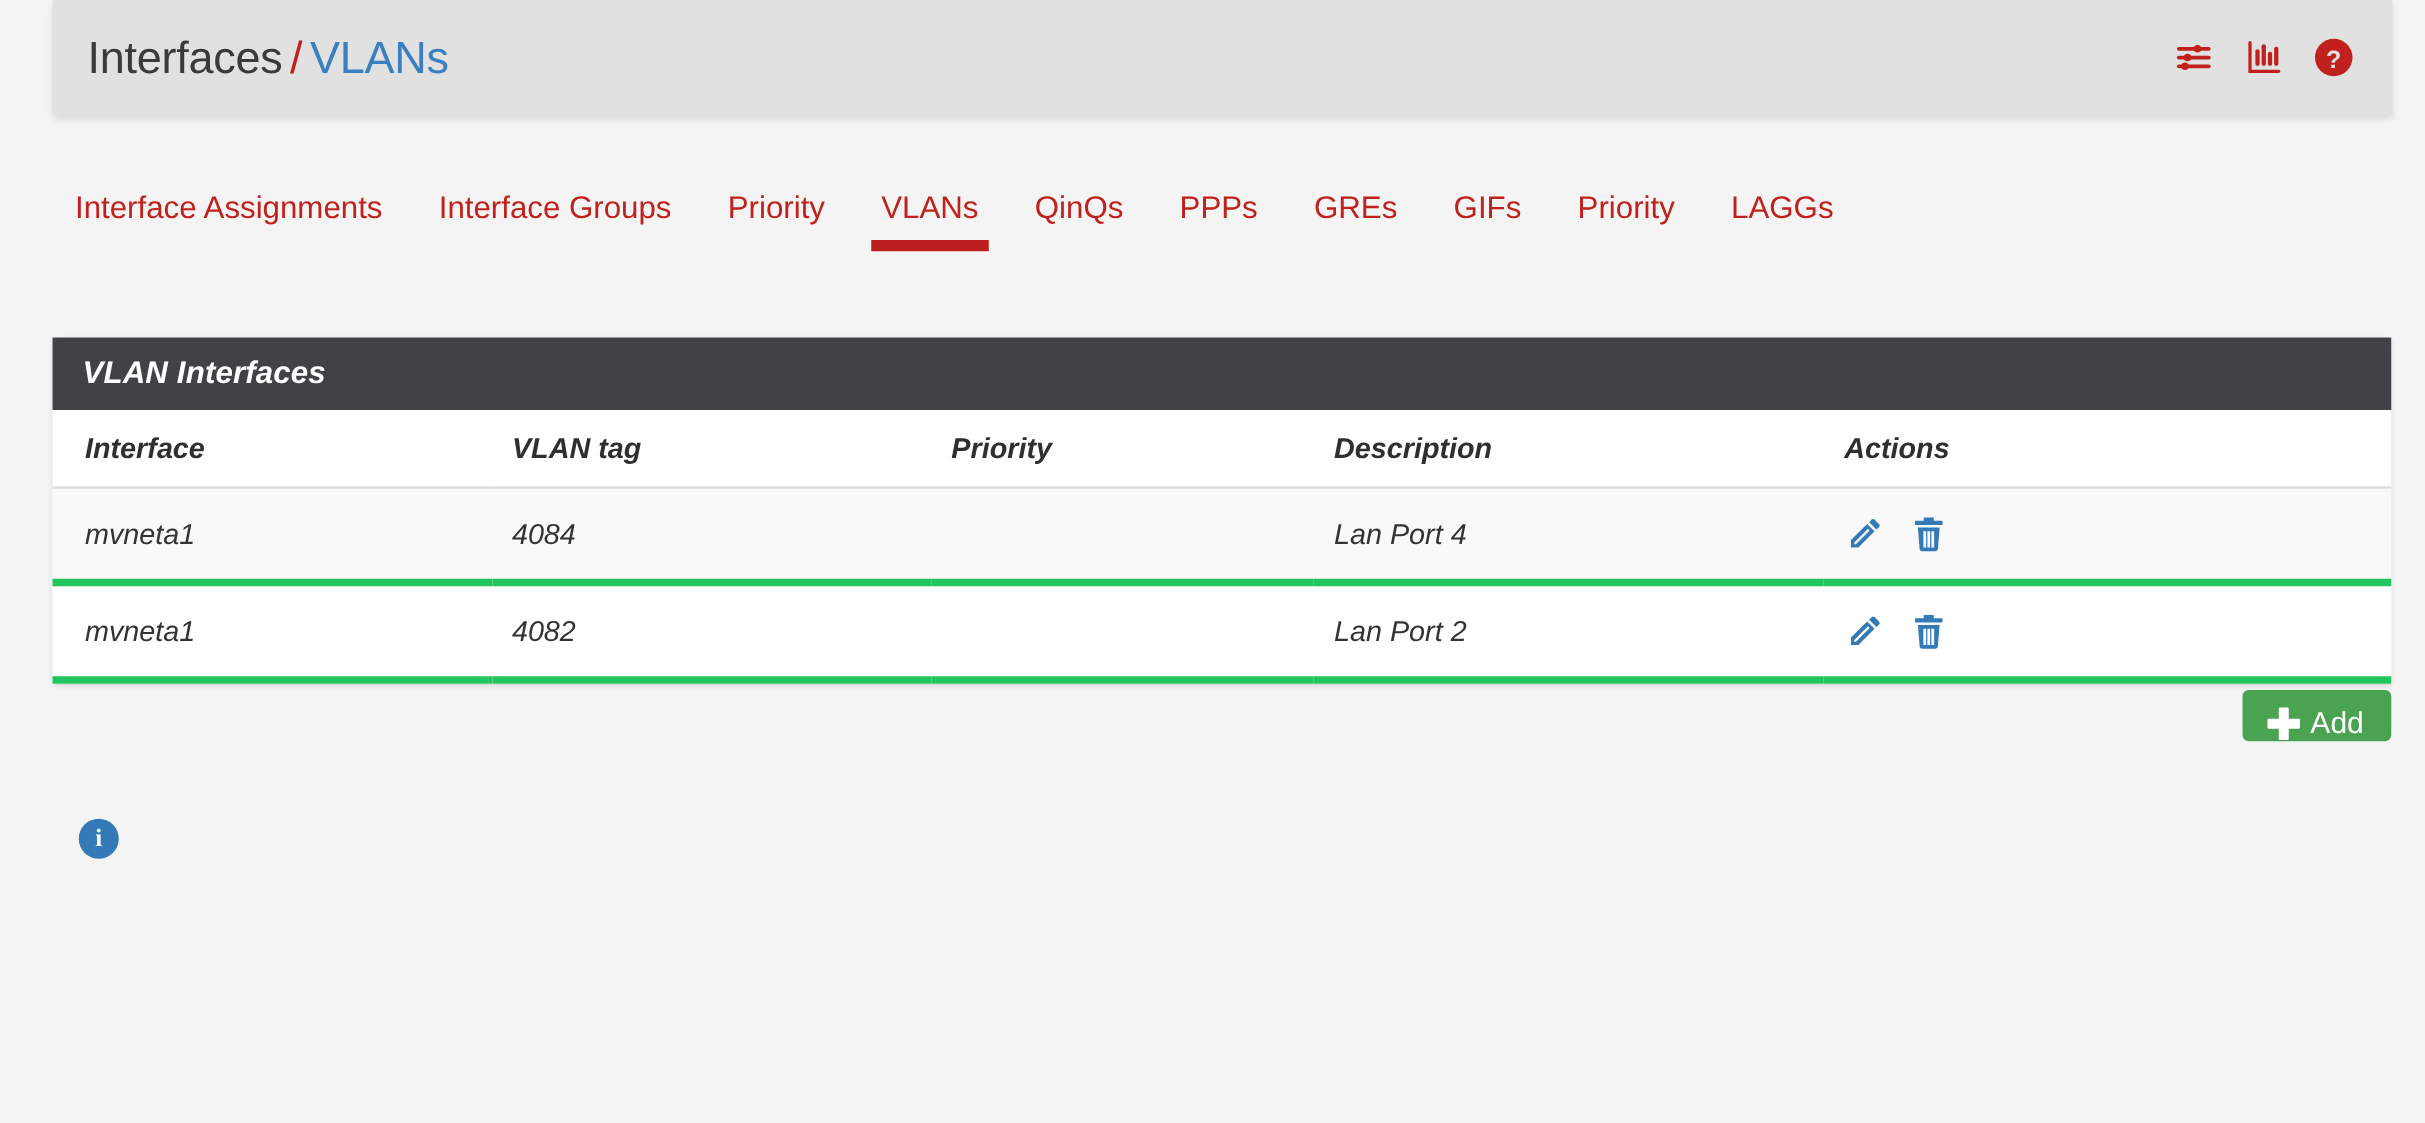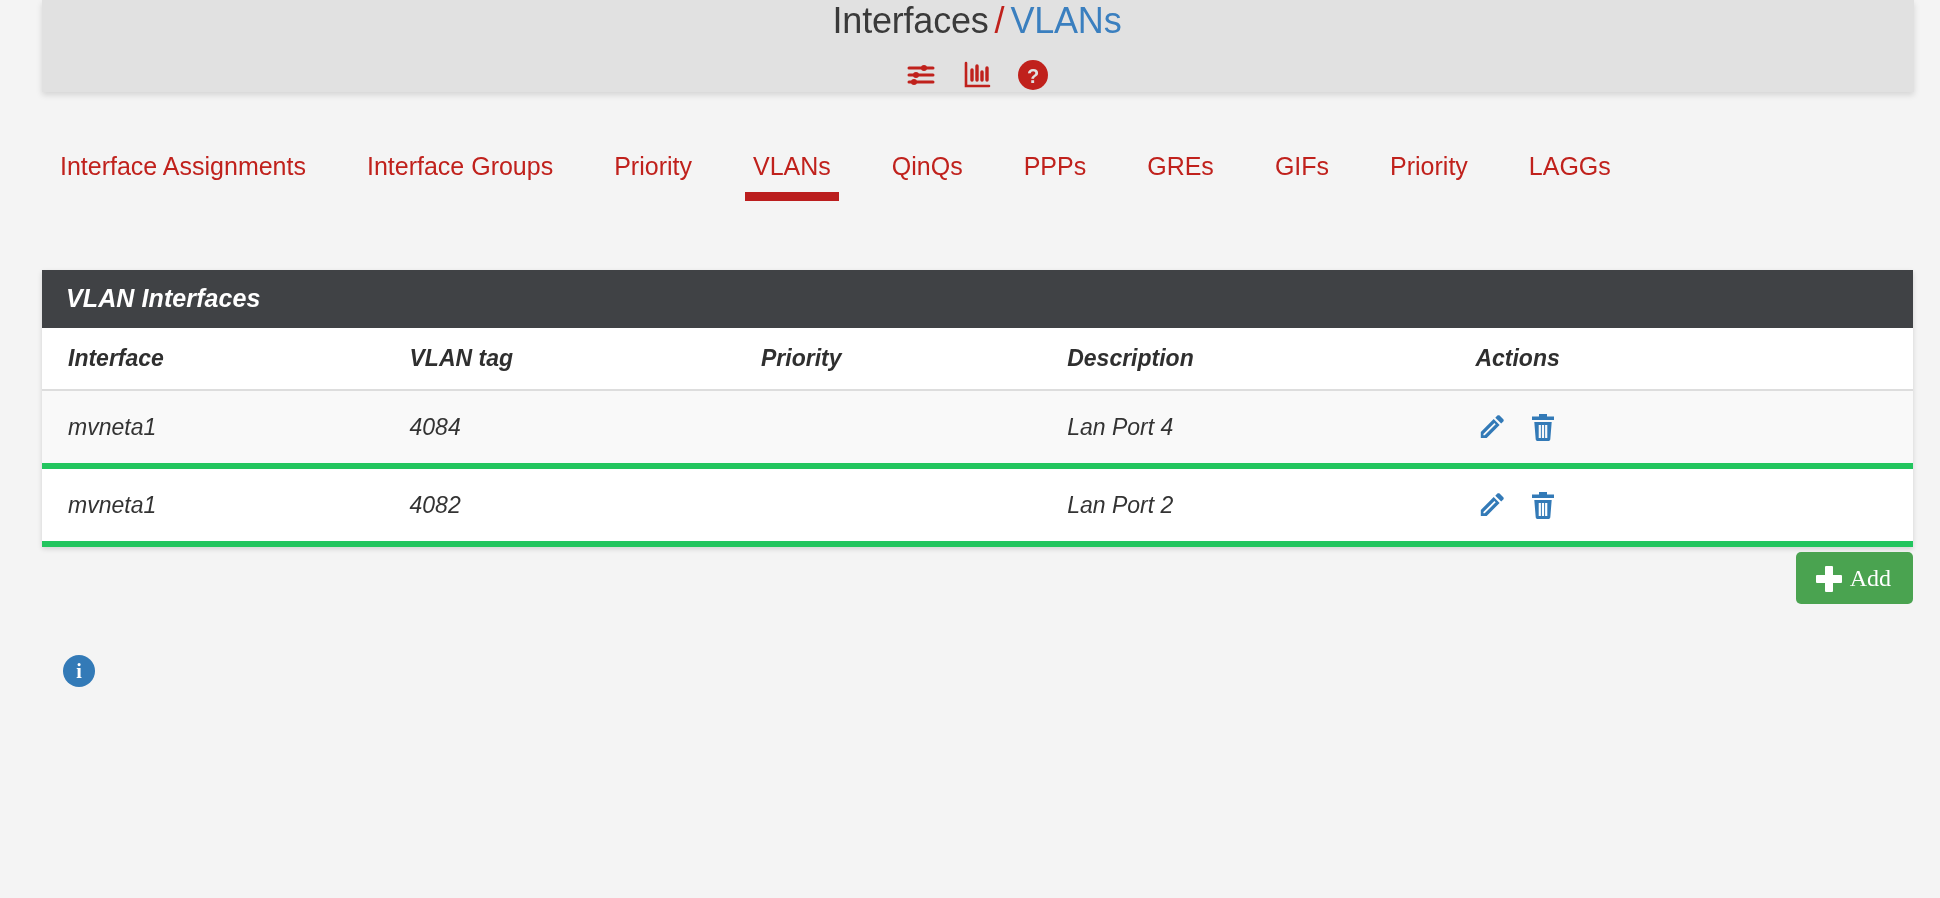--- a/index.html
+++ b/index.html
@@ -19,21 +19,20 @@
     left: 42px;
     top: 0;
     width: 1872px;
     height: 92px;
     background: #e1e1e1;
     box-shadow: 0 3px 6px rgba(0,0,0,0.13);
     display: flex;
     align-items: center;
     justify-content: space-between;
     padding: 0 30px 0 28px;
-    flex-direction: column;
   }
   .breadcrumb {
     font-size: 36px;
     letter-spacing: -0.2px;
     white-space: nowrap;
   }
   .crumb-parent { color: #3a3a3a; }
   .crumb-sep { color: #c0211c; padding: 0 6px; }
   .crumb-current { color: #3a7fbf; }
 
@@ -53,21 +52,21 @@
   .hdr-icon svg { display: block; }
 
   
   .tabs {
     position: absolute;
     left: 42px;
     top: 152px;
     width: 1872px;
     display: flex;
     align-items: flex-start;
-    gap: 17px;
+    gap: 1px;
   }
   .tab {
     position: relative;
     font-size: 25px;
     color: #c0211c;
     padding: 0 22px 20px 22px;
     white-space: nowrap;
     cursor: pointer;
   }
   .tab:first-child { padding-left: 18px; }
@@ -156,22 +155,22 @@
   }
   .btn-add {
     display: inline-flex;
     align-items: center;
     gap: 8px;
     background: #4aa350;
     color: #ffffff;
     border: none;
     border-radius: 5px;
     font-size: 24px;
-    font-family: Liberation Serif, serif;
-    padding: 13px 22px 12px 20px;
+    font-family: Liberation Sans, sans-serif;
+    padding: 13px 22px 0 20px;
     cursor: pointer;
   }
   .plus-glyph {
     position: relative;
     width: 26px;
     height: 26px;
     display: inline-block;
   }
   .plus-glyph::before,
   .plus-glyph::after {

